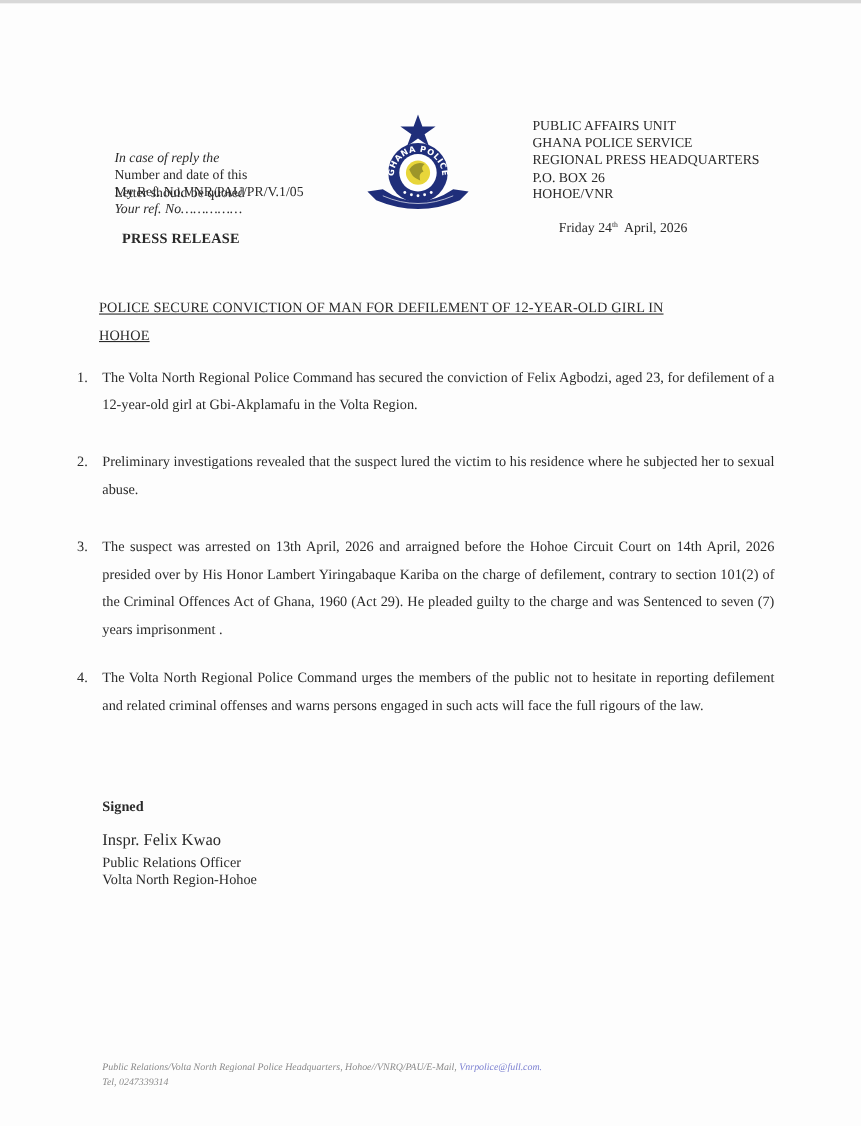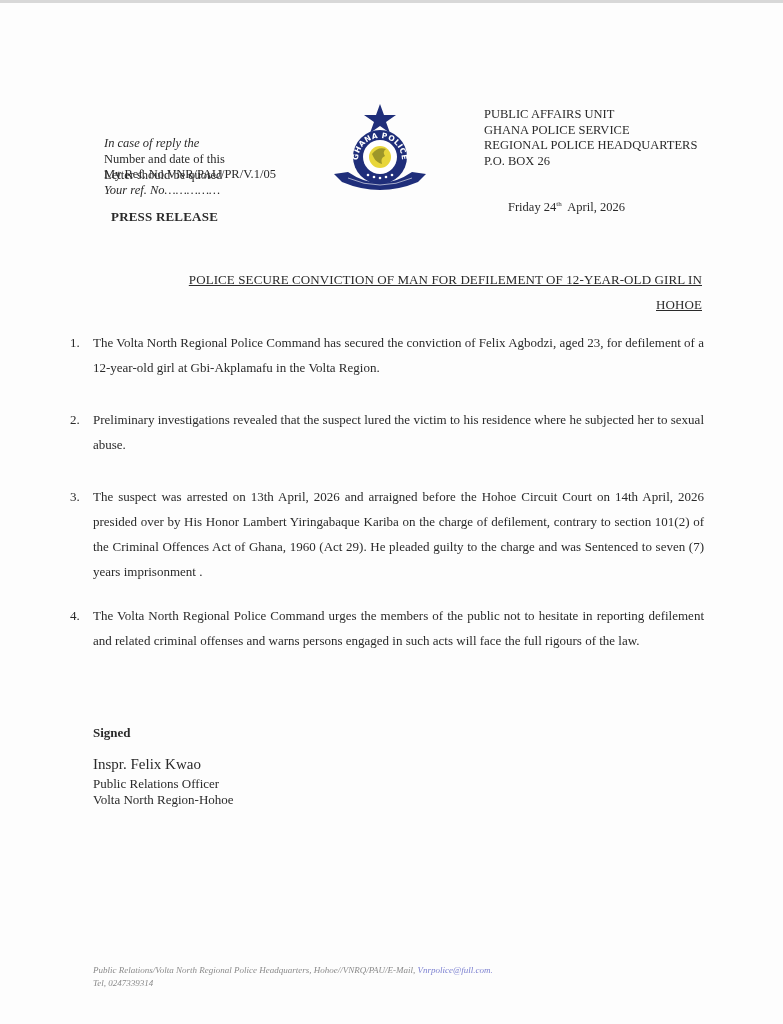--- a/index.html
+++ b/index.html
@@ -29,21 +29,21 @@
     
     .logo { left: 330px; top: 102px; width: 100px; height: 92px; }
 
     
     .right-head { left: 484px; top: 107px; font-size: 12.5px; line-height: 15.5px; }
     .date { left: 508px; top: 200px; font-size: 12.5px; }
     .date sup { font-size: 7px; vertical-align: 5px; }
 
     
     .title {
-      left: 90px; top: 267px; width: 612px; text-align: right;
+      left: 90px; top: 267px; width: 612px; text-align: left;
       font-size: 13px; line-height: 25px; text-decoration: underline;
       letter-spacing: 0.1px;
     }
 
     
     .para { left: 70px; width: 634px; font-size: 13px; line-height: 25px; }
     .para .num { position: absolute; left: 0; top: 0; }
     .para .body { margin-left: 23px; text-align: justify; text-align-last: left; }
     .p1 { top: 330px; }
     .p2 { top: 407px; }
@@ -103,22 +103,23 @@
     <circle cx="62" cy="73" r="1.3" fill="#ffffff"></circle>
 
     <path d="M4 72 L18 70 Q50 92 82 70 L96 72 L88 80 Q50 96 12 80 Z" fill="#1f2e7a"></path>
     <path d="M18 76 Q50 90 82 76" stroke="#ffffff" stroke-width="0.6" fill="none"></path>
   </svg>
 </div>
 
 <div class="abs right-head">
   <span class="line">PUBLIC AFFAIRS UNIT</span>
   <span class="line">GHANA POLICE SERVICE</span>
-  <span class="line">REGIONAL POLICE HEADQUARTERS</span>
+  <span class="line">REGIONAL PRESS HEADQUARTERS</span>
   <span class="line">P.O. BOX 26</span>
+  <span class="line">HOHOE/VNR</span>
 </div>
 <div class="abs date">
   <span>Friday 24</span><sup>th</sup><span style="white-space:pre">  April, 2026</span>
 </div>
 
 <div class="abs title">
   <span class="line">POLICE SECURE CONVICTION OF MAN FOR DEFILEMENT OF 12-YEAR-OLD GIRL IN</span>
   <span class="line">HOHOE</span>
 </div>
 

